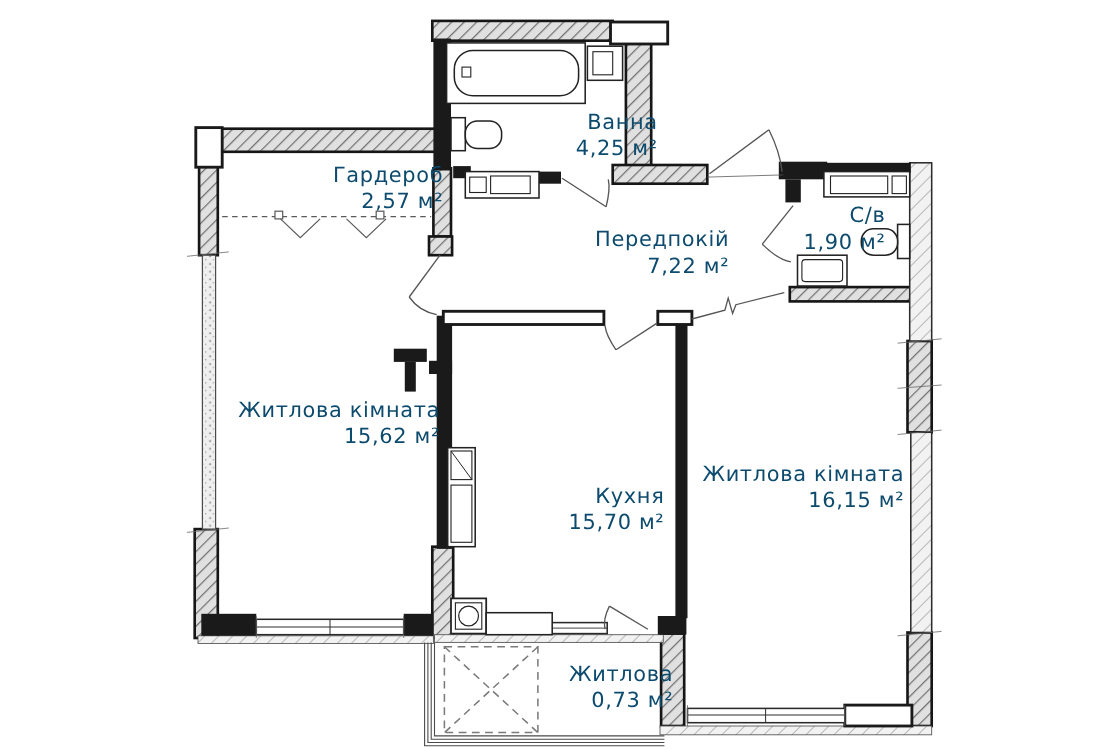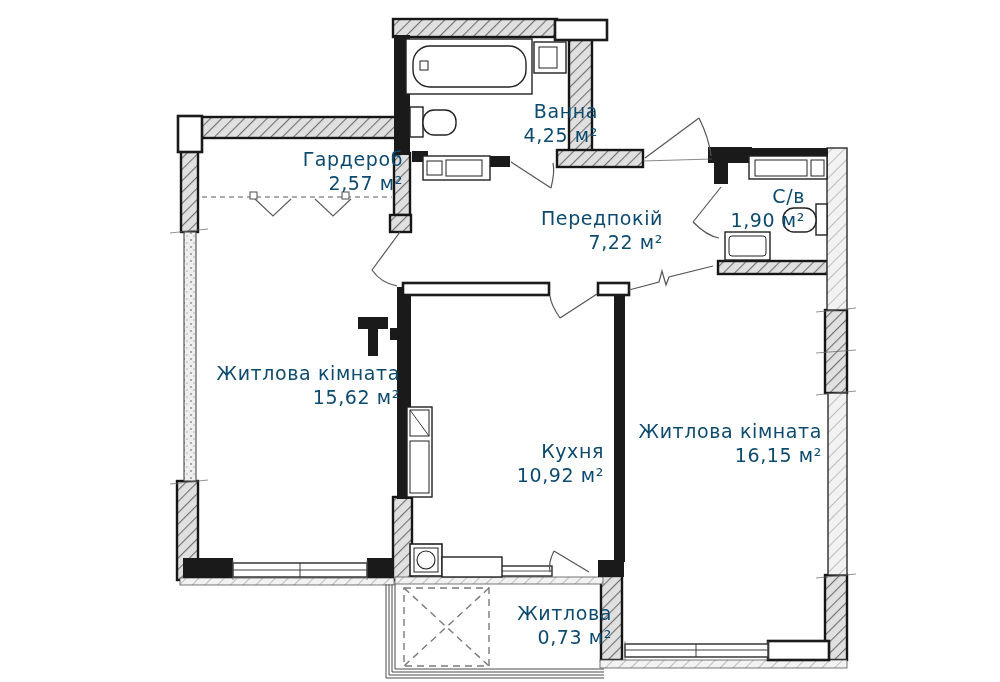--- a/index.html
+++ b/index.html
@@ -225,21 +225,21 @@
   <div class="room-label lbl-wc">
     <div class="rn">С/в</div>
     <div class="ra">1,90 м²</div>
   </div>
   <div class="room-label lbl-living1">
     <div class="rn">Житлова кімната</div>
     <div class="ra">15,62 м²</div>
   </div>
   <div class="room-label lbl-kitchen">
     <div class="rn">Кухня</div>
-    <div class="ra">10,92 м²</div>
+    <div class="ra">15,70 м²</div>
   </div>
   <div class="room-label lbl-living2">
     <div class="rn">Житлова кімната</div>
     <div class="ra">16,15 м²</div>
   </div>
   <div class="room-label lbl-balcony">
     <div class="rn">Житлова</div>
     <div class="ra">0,73 м²</div>
   </div>
 

